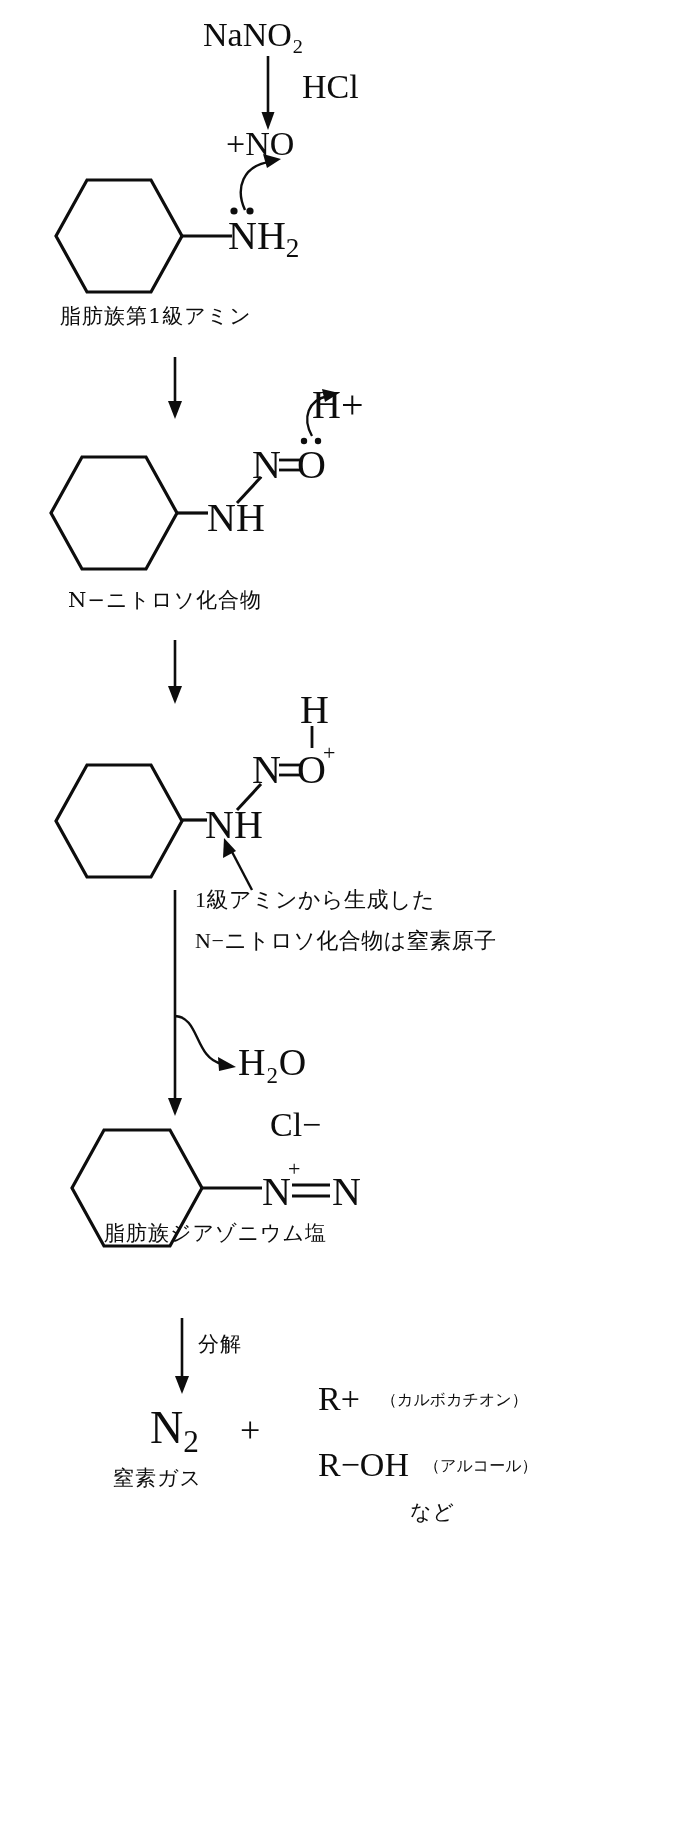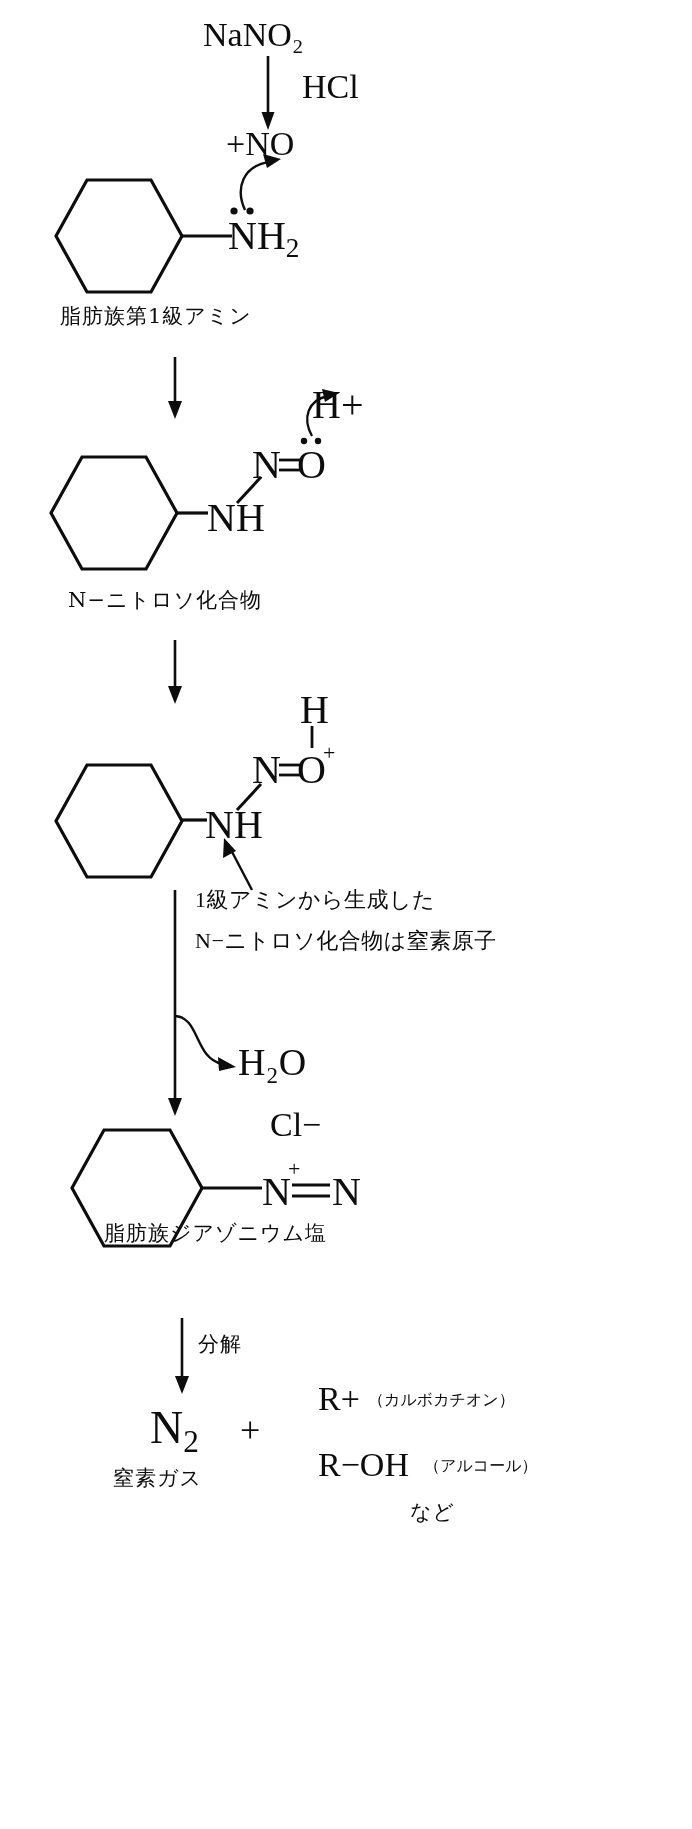--- a/index.html
+++ b/index.html
@@ -272,21 +272,21 @@
     <span>窒素ガス</span>
   </div>
 
   <div class="txt" style="left:240px; top:1412px; font-size:36px;">
     <span>+</span>
   </div>
 
   <div class="txt f-lg" style="left:318px; top:1382px;">
     <span>R+</span>
   </div>
-  <div class="txt jp-paren" style="left:368px; top:1392px;">
+  <div class="txt jp-paren" style="left:381px; top:1392px;">
     <span>（カルボカチオン）</span>
   </div>
 
   <div class="txt f-lg" style="left:318px; top:1448px;">
     <span>R−OH</span>
   </div>
   <div class="txt jp-paren" style="left:424px; top:1458px;">
     <span>（アルコール）</span>
   </div>
 

